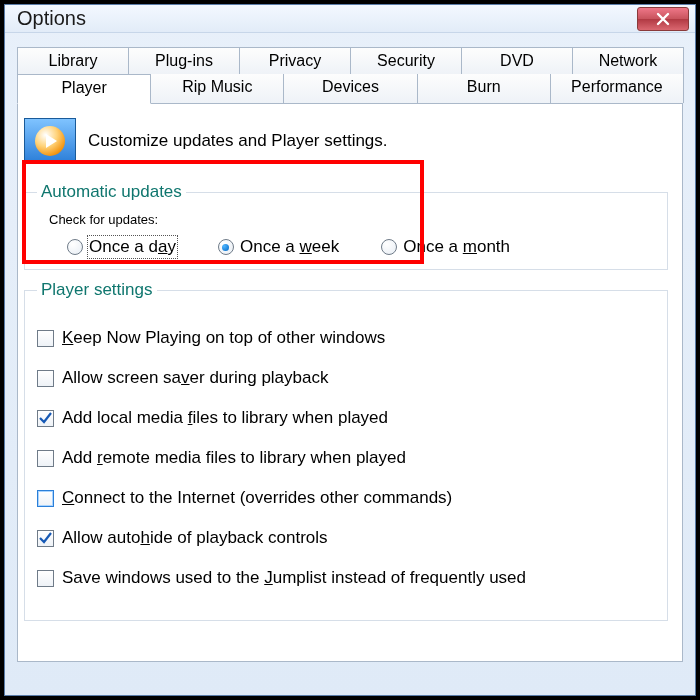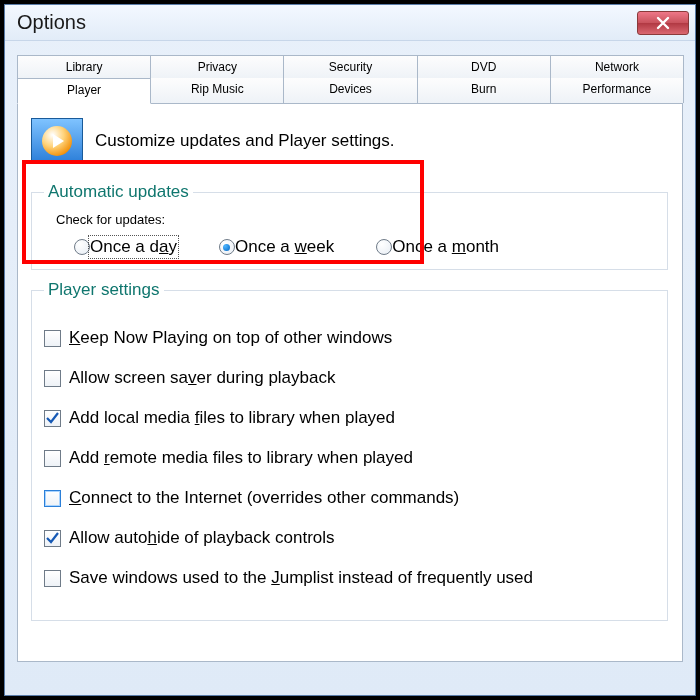--- a/index.html
+++ b/index.html
@@ -12,21 +12,21 @@
     height: 700px;
     overflow: hidden;
   }
   .window {
     position: absolute;
     left: 4px; top: 4px; right: 4px; bottom: 4px;
     background: linear-gradient(#e8f0fa, #dfeaf7);
     border: 1px solid #5a7ca8;
   }
   .titlebar {
-    height: 36px;
+    height: 28px;
     display: flex;
     align-items: center;
     padding: 0 6px 0 12px;
     background: linear-gradient(#f3f8ff, #e2ecf8);
     border-bottom: 1px solid #c7d6e9;
   }
   .title-text { font-size: 20px; color: #1a1a1a; flex: 1; }
   .close-btn {
     width: 52px; height: 24px;
     border: 1px solid #8a3a3a;
@@ -39,39 +39,39 @@
   .tabs-area { padding: 14px 12px 0 12px; }
   .tab-row { display: flex; }
   .tab {
     flex: 1;
     text-align: center;
     padding: 4px 4px 5px 4px;
     border: 1px solid #aab8c9;
     border-bottom: none;
     margin-right: -1px;
     background: linear-gradient(#fdfdfd, #eef2f7);
-    font-size: 12px;
+    font-size: 16px;
     cursor: pointer;
     position: relative;
   }
   .tab-row2 .tab { border-top: none; }
   .tab.active {
     background: #fff;
     border-bottom: 1px solid #fff;
     z-index: 2;
     font-weight: normal;
     margin-bottom: -1px;
     padding-bottom: 6px;
     border-top: 1px solid #aab8c9;
   }
   .tab-row2 { margin-top: -1px; }
   .tab-content {
     border: 1px solid #aab8c9;
     background: #fff;
-    padding: 14px 14px 30px 13px;
+    padding: 14px 14px 30px 6px;
     position: relative;
   }
   .intro-row { display: flex; align-items: center; gap: 12px; margin-bottom: 18px; }
   .wmp-icon {
     width: 52px; height: 46px;
     background: linear-gradient(#7fc3ff, #2a7dd8);
     border: 1px solid #195a99;
     display: flex; align-items: center; justify-content: center;
   }
   .wmp-icon .circle {
@@ -95,21 +95,21 @@
     font-size: 17px; color: #0f766e; padding: 0 4px;
   }
   .highlight-box {
     position: absolute;
     border: 4px solid #ff0000;
     pointer-events: none;
     z-index: 5;
   }
   .check-label { font-size: 13px; margin: 2px 0 10px 12px; }
   .radio-row { display: flex; align-items: center; gap: 8px; margin-left: 30px; }
-  .radio-item { display: flex; align-items: center; cursor: pointer; }
+  .radio-item { display: flex; align-items: center; gap: 6px; cursor: pointer; }
   .radio-item + .radio-item { margin-left: 34px; }
   .radio-circle {
     width: 16px; height: 16px; border-radius: 50%;
     border: 1px solid #6f7b88;
     background: radial-gradient(circle at 35% 30%, #fff, #e7edf4);
     display: flex; align-items: center; justify-content: center;
   }
   .radio-circle.selected::after {
     content: "";
     width: 7px; height: 7px; border-radius: 50%;
@@ -143,20 +143,21 @@
     <div class="close-btn">
       <svg viewBox="0 0 14 14">
         <path d="M2 2 L12 12 M12 2 L2 12" stroke="#fff" stroke-width="2.4" stroke-linecap="round"></path>
       </svg>
     </div>
   </div>
 
   <div class="tabs-area">
     <div class="tab-row">
       <div class="tab"><span>Library</span></div>
+      <div class="tab"><span>Plug-ins</span></div>
       <div class="tab"><span>Privacy</span></div>
       <div class="tab"><span>Security</span></div>
       <div class="tab"><span>DVD</span></div>
       <div class="tab"><span>Network</span></div>
     </div>
     <div class="tab-row tab-row2">
       <div class="tab active"><span>Player</span></div>
       <div class="tab"><span>Rip Music</span></div>
       <div class="tab"><span>Devices</span></div>
       <div class="tab"><span>Burn</span></div>

